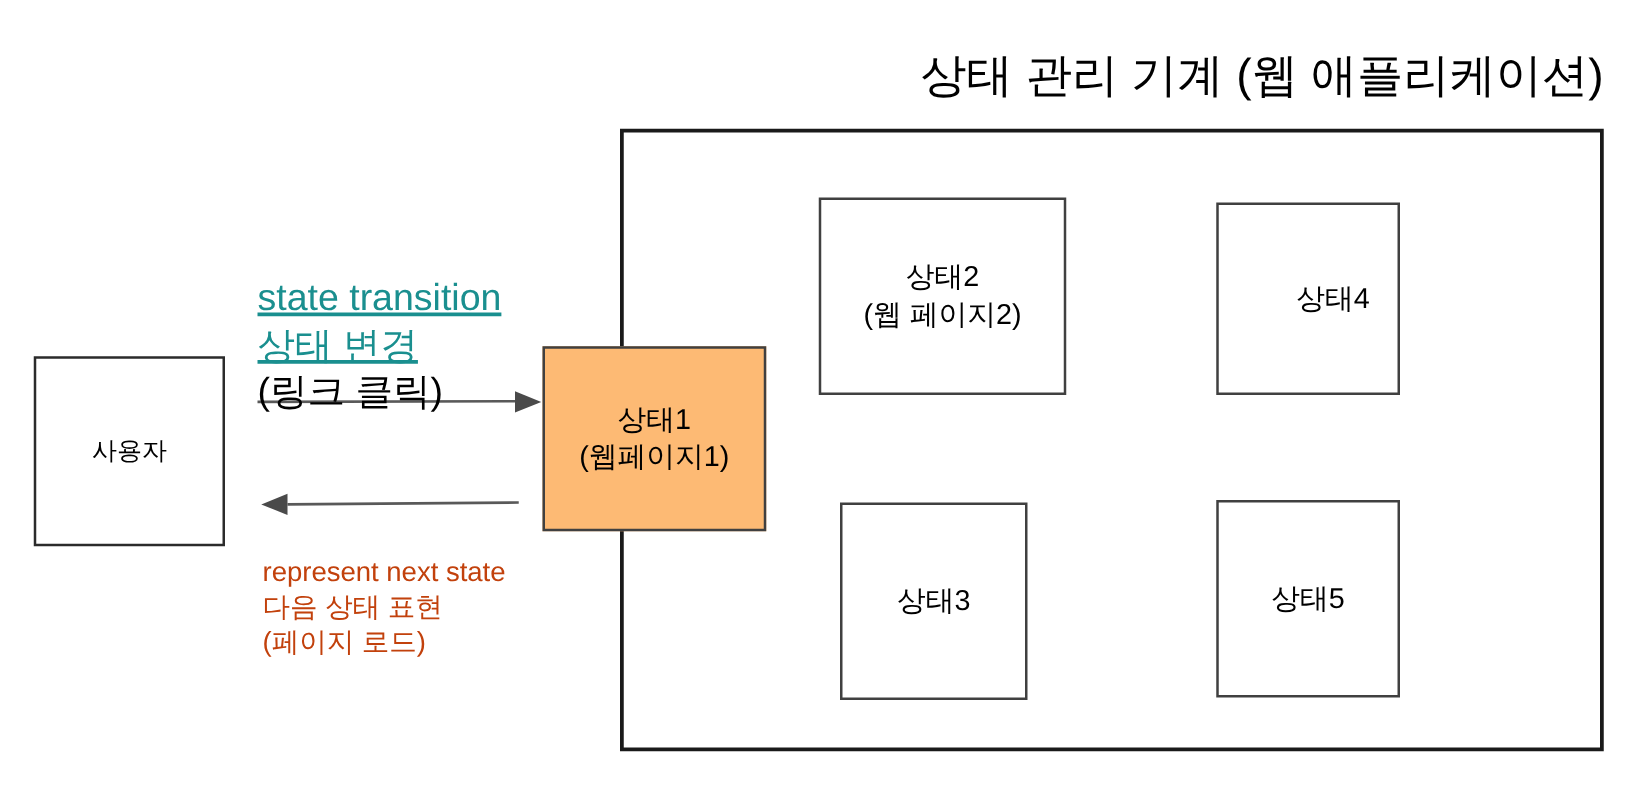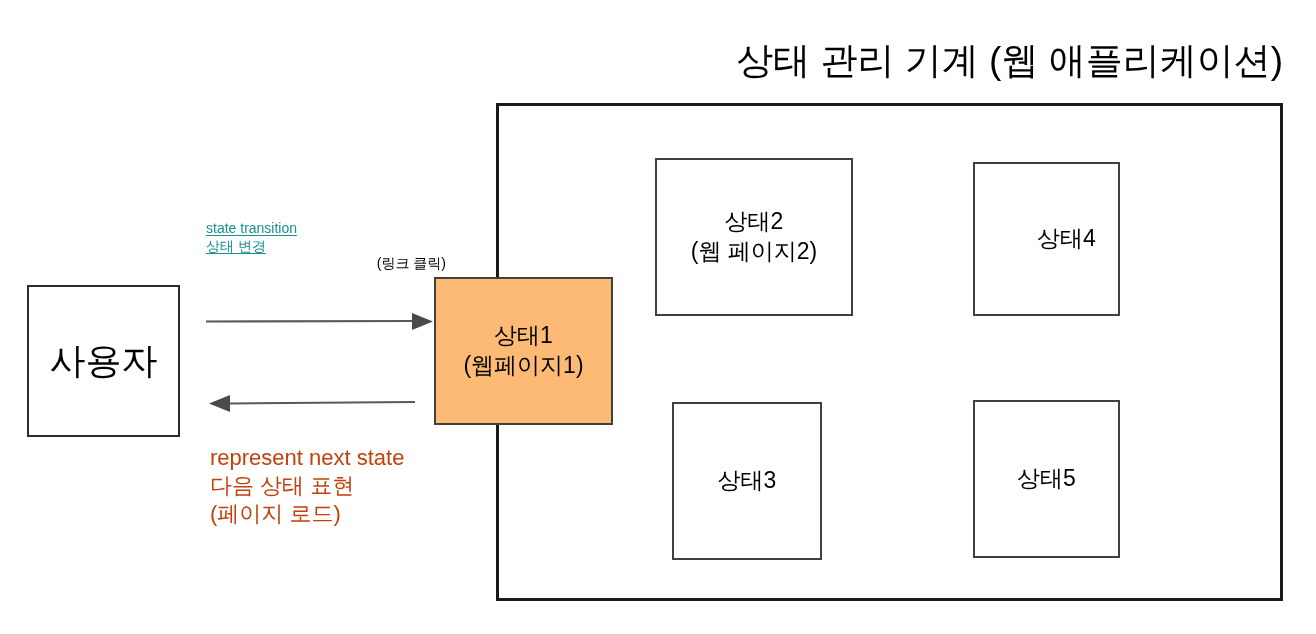--- a/index.html
+++ b/index.html
@@ -61,21 +61,21 @@
     font-size: 23px;
     line-height: 1.3;
     color: #000000;
   }
   .node-box .node-line { display: block; white-space: nowrap; }
 
   
   #node-user {
     left: 27px;  top: 285px;  width: 153px; height: 152px;
     border: 2px solid #2b2b2b;
-    font-size: 36px;
+    font-size: 20px;
   }
 
   
   #node-state1 {
     left: 434px; top: 277px; width: 179px; height: 148px;
     z-index: 5;
     background: #fdba74;
   }
   #node-state2 { left: 655px; top: 158px; width: 198px; height: 158px; }
   #node-state3 { left: 672px; top: 402px; width: 150px; height: 158px; }
@@ -90,23 +90,23 @@
   }
   #arrow-forward { left: 200px; top: 308px; width: 240px; height: 28px; }
   #arrow-back    { left: 200px; top: 390px; width: 225px; height: 28px; }
 
   
   #label-forward {
     position: absolute;
     left: 206px;
     top: 220px;
     width: 240px;
-    font-size: 14px;
+    font-size: 30px;
     line-height: 1.25;
-    text-align: right;
+    text-align: left;
   }
   #label-forward .link-text {
     color: #1a8f8f;
     text-decoration: underline;
     text-decoration-color: #1a8f8f;
     text-underline-offset: 2px;
     display: block;
     white-space: nowrap;
     width: max-content;
   }

